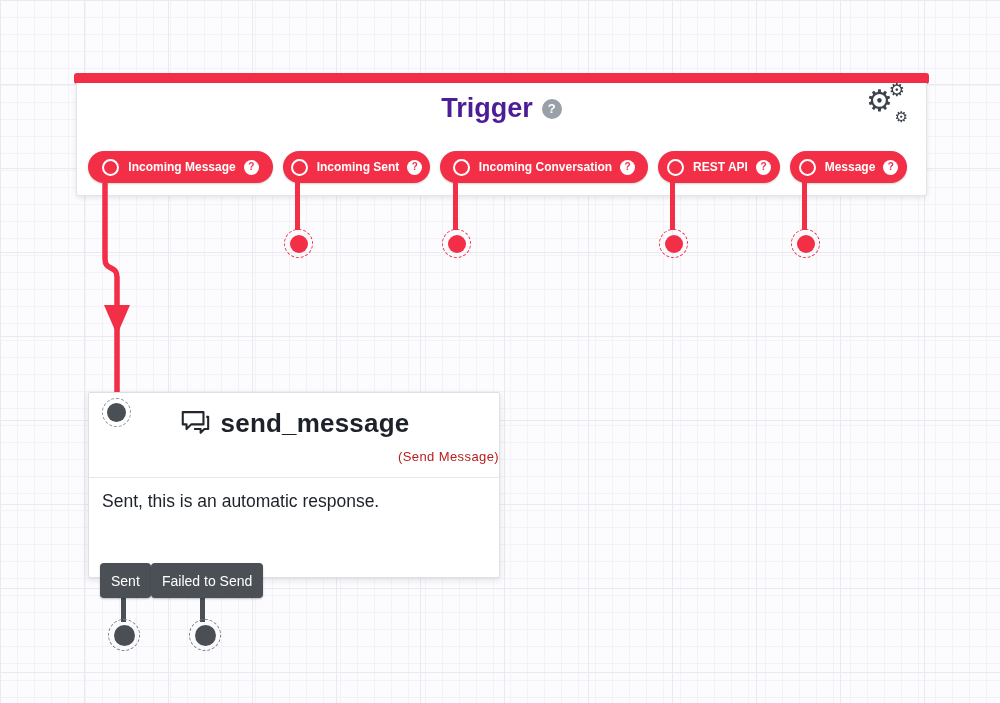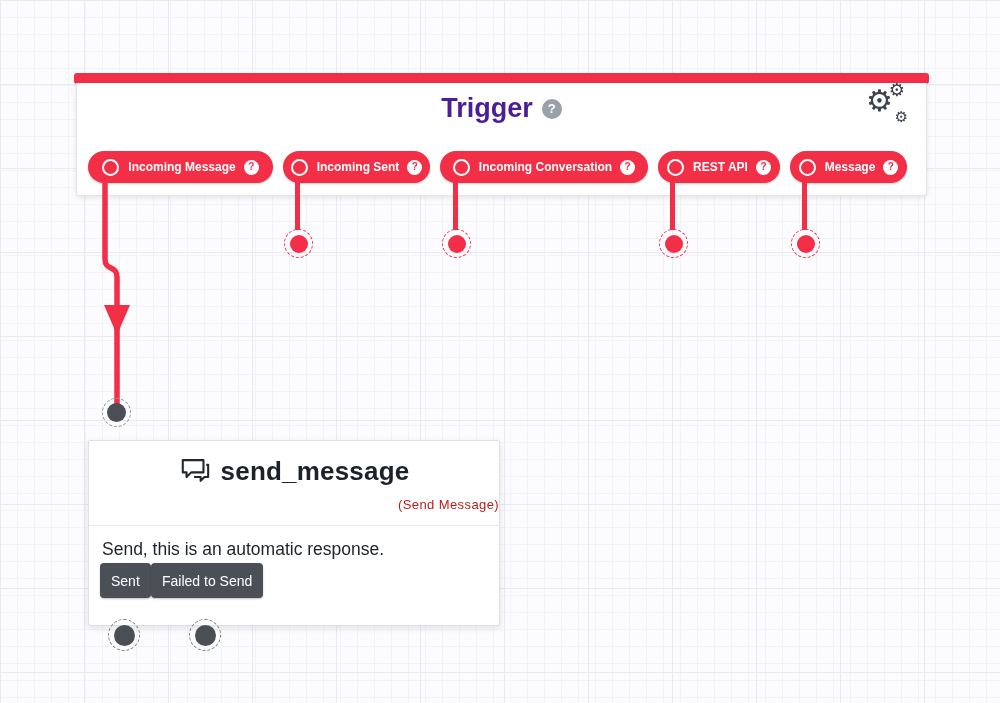--- a/index.html
+++ b/index.html
@@ -48,21 +48,21 @@
   .port-dark{width:27px;height:27px;border:1px dashed #8d939a;}
   .port-dark::after{content:"";width:19px;height:19px;border-radius:50%;background:#4a4f55;}
   .port-dark-lg{width:30px;height:30px;border:1px dashed #7c828a;}
   .port-dark-lg::after{content:"";width:21px;height:21px;border-radius:50%;background:#4a4f55;}
 
   .flow-connector{position:absolute;left:95px;top:183px;z-index:1;}
 
   
   .message-card{position:absolute;left:88px;top:392px;width:412px;height:186px;background:#fff;
     border:1px solid #dfdfe6;border-radius:2px;box-shadow:0 2px 6px rgba(40,40,60,.12);
-    box-sizing:border-box;z-index:2;margin-top:48px;}
+    box-sizing:border-box;z-index:2;}
   .card-title-row{margin-top:16px;display:flex;justify-content:center;align-items:center;gap:10px;}
   .card-title{font-size:26px;font-weight:700;color:#1d2129;line-height:1;letter-spacing:.2px;}
   .card-subtitle{text-align:right;margin-top:13px;color:#b91c1c;font-size:13px;letter-spacing:.4px;}
   .card-divider{margin-top:13px;border-top:1px solid #e7e7ec;height:0;}
   .card-body{padding:13px 13px 0 13px;font-size:17.5px;color:#1d2129;}
 
   .transition-badge{position:absolute;top:563px;height:35px;background:#4b5057;color:#fff;
     font-size:14px;display:flex;align-items:center;padding:0 11px;border-radius:4px;
     box-shadow:0 1px 2px rgba(0,0,0,.25);z-index:5;white-space:nowrap;}
 </style>
@@ -128,21 +128,21 @@
 <div class="message-card">
   <div class="card-title-row">
     <svg width="32" height="27" viewBox="0 0 34 28">
       <path d="M4 3 H26 V16 H13 L8 21 V16 H4 Z" fill="#ffffff" stroke="#22262d" stroke-width="2.2" stroke-linejoin="round"></path>
       <path d="M29 8 H31 V21 H27 L23 25 V21 H16" fill="none" stroke="#22262d" stroke-width="2.2" stroke-linejoin="round"></path>
     </svg>
     <span class="card-title">send_message</span>
   </div>
   <div class="card-subtitle">(Send Message)</div>
   <div class="card-divider"></div>
-  <div class="card-body">Send, this is an automatic response.</div>
+  <div class="card-body">Sent, this is an automatic response.</div>
 </div>
 
 <div class="port port-dark" style="left:102px;top:398px;"></div>
 
 <div class="transition-badge" style="left:100px;">Sent</div>
 <div class="transition-badge" style="left:151px;">Failed to Send</div>
 
 <div class="stub-dark" style="left:121px;top:598px;height:24px;"></div>
 <div class="stub-dark" style="left:200px;top:598px;height:24px;"></div>
 <div class="port port-dark-lg" style="left:108px;top:619px;"></div>

